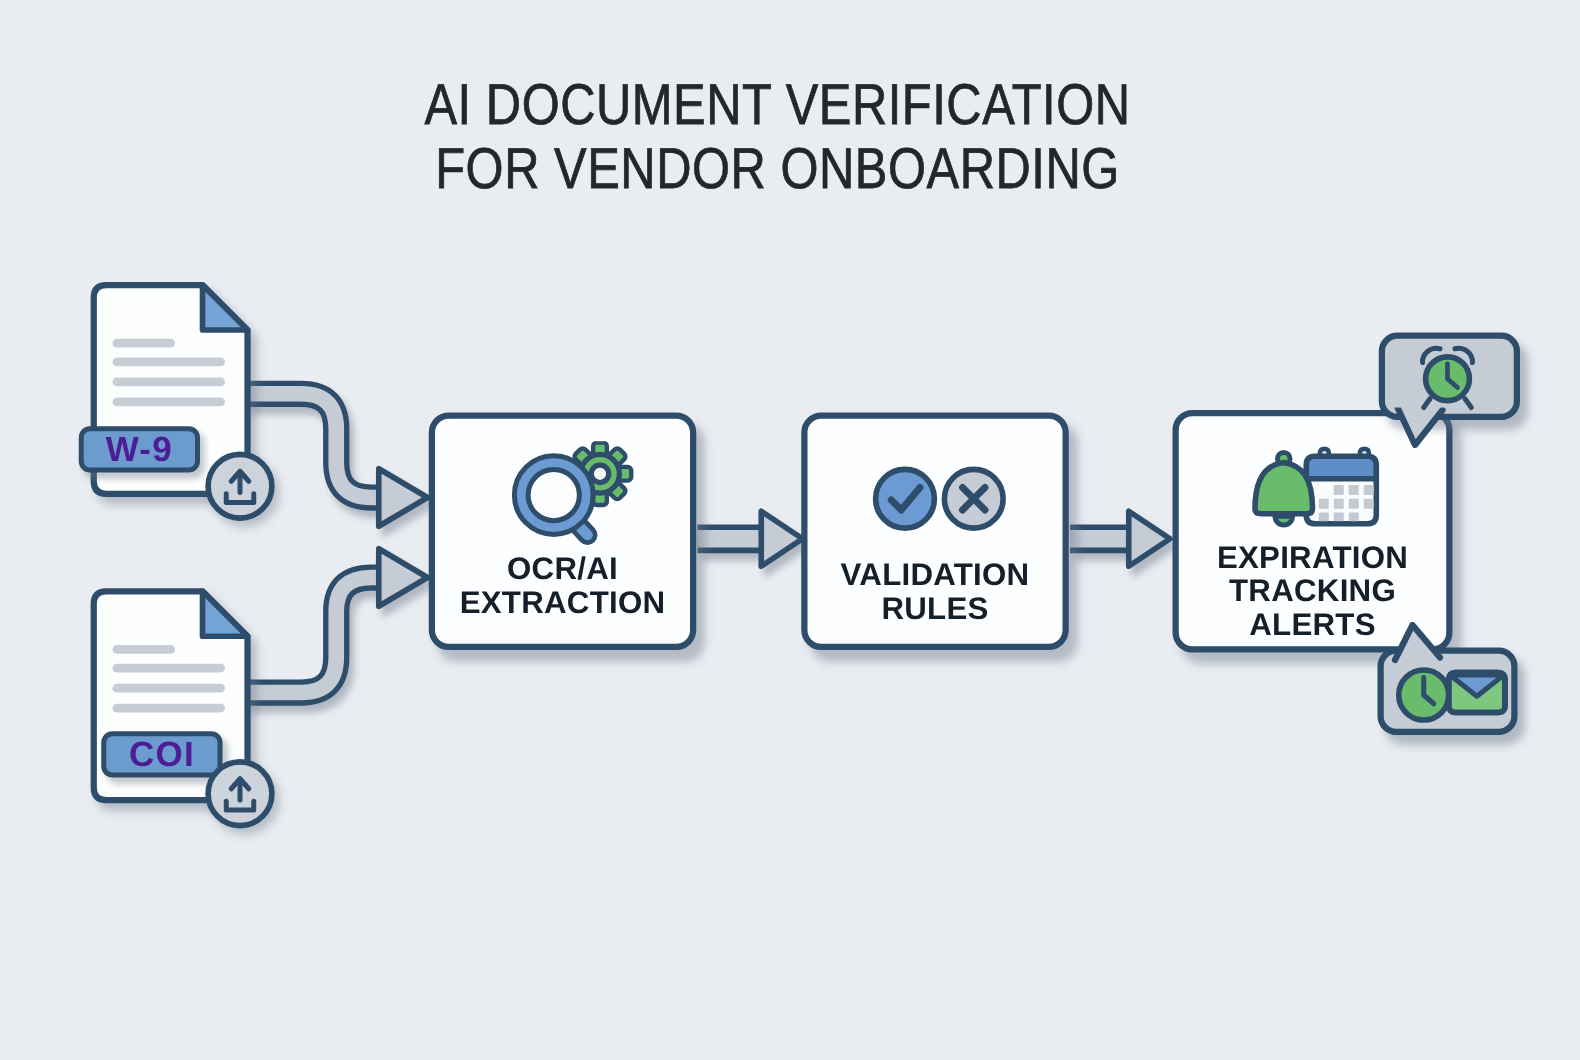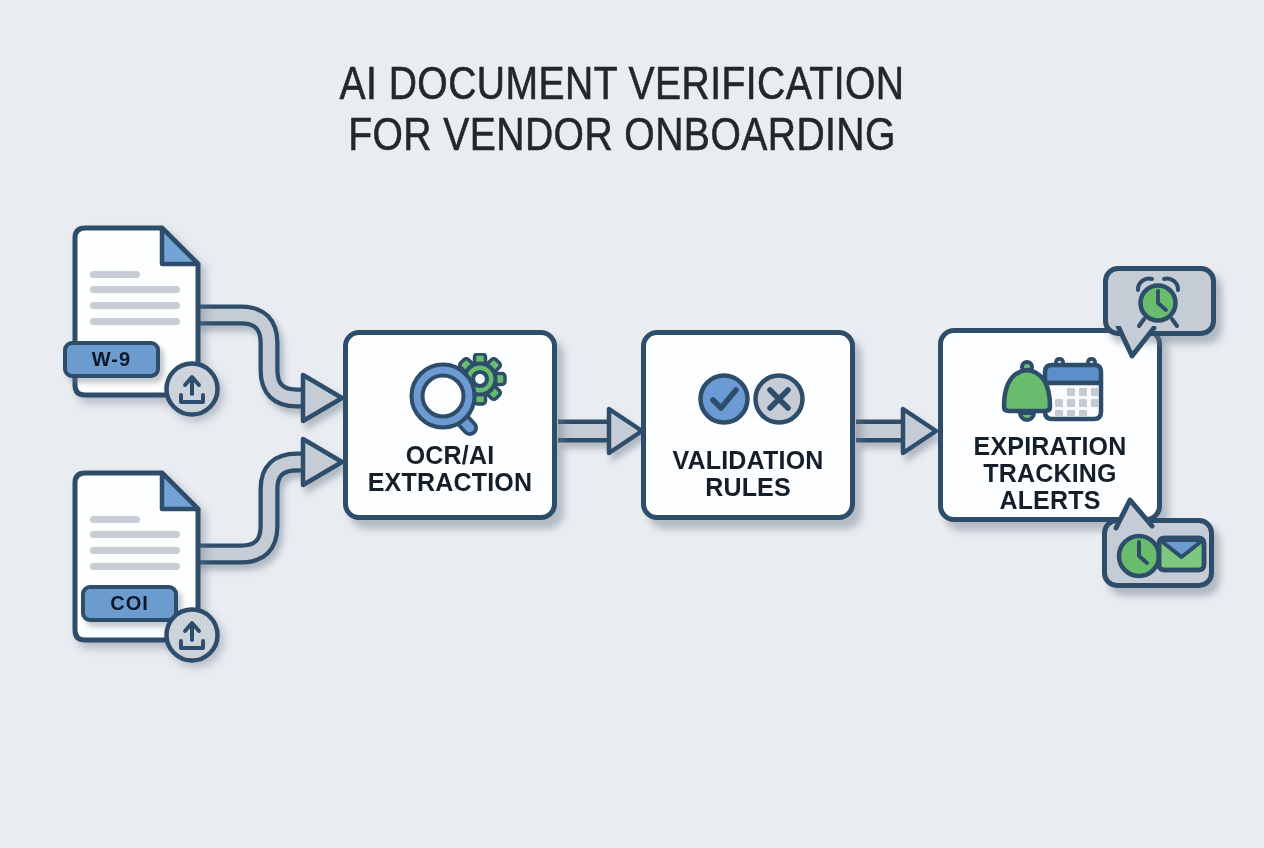--- a/index.html
+++ b/index.html
@@ -20,21 +20,21 @@
   .arrow-g{filter:drop-shadow(4px 6px 3px rgba(108,120,138,.45));}
   .band-outer{fill:none;stroke:#2e4d6b;}
   .band-inner{fill:none;stroke:#c6ccd5;}
   .head{fill:#c6ccd5;stroke:#2e4d6b;stroke-width:4.5;stroke-linejoin:round;}
   
   .docsvg{position:absolute;filter:drop-shadow(5px 6px 4px rgba(108,120,138,.42));}
   .badge{
     position:absolute;width:97px;height:37px;box-sizing:border-box;
     background:#6b9ccd;border:4.5px solid #2e4d6b;border-radius:9px;
     display:flex;align-items:center;justify-content:center;
-    font-size:20px;font-weight:700;color:#0f172a;letter-spacing:1px;
+    font-size:28px;font-weight:700;color:#4c1d95;letter-spacing:1px;
     box-shadow:4px 5px 5px rgba(108,120,138,.40);
   }
   .upload{position:absolute;filter:drop-shadow(4px 5px 4px rgba(108,120,138,.40));}
   
   .step{
     position:absolute;box-sizing:border-box;background:#fdfeff;
     border:5px solid #2e4d6b;border-radius:16px;
     box-shadow:7px 9px 7px rgba(108,120,138,.42);
   }
   .step-label{

